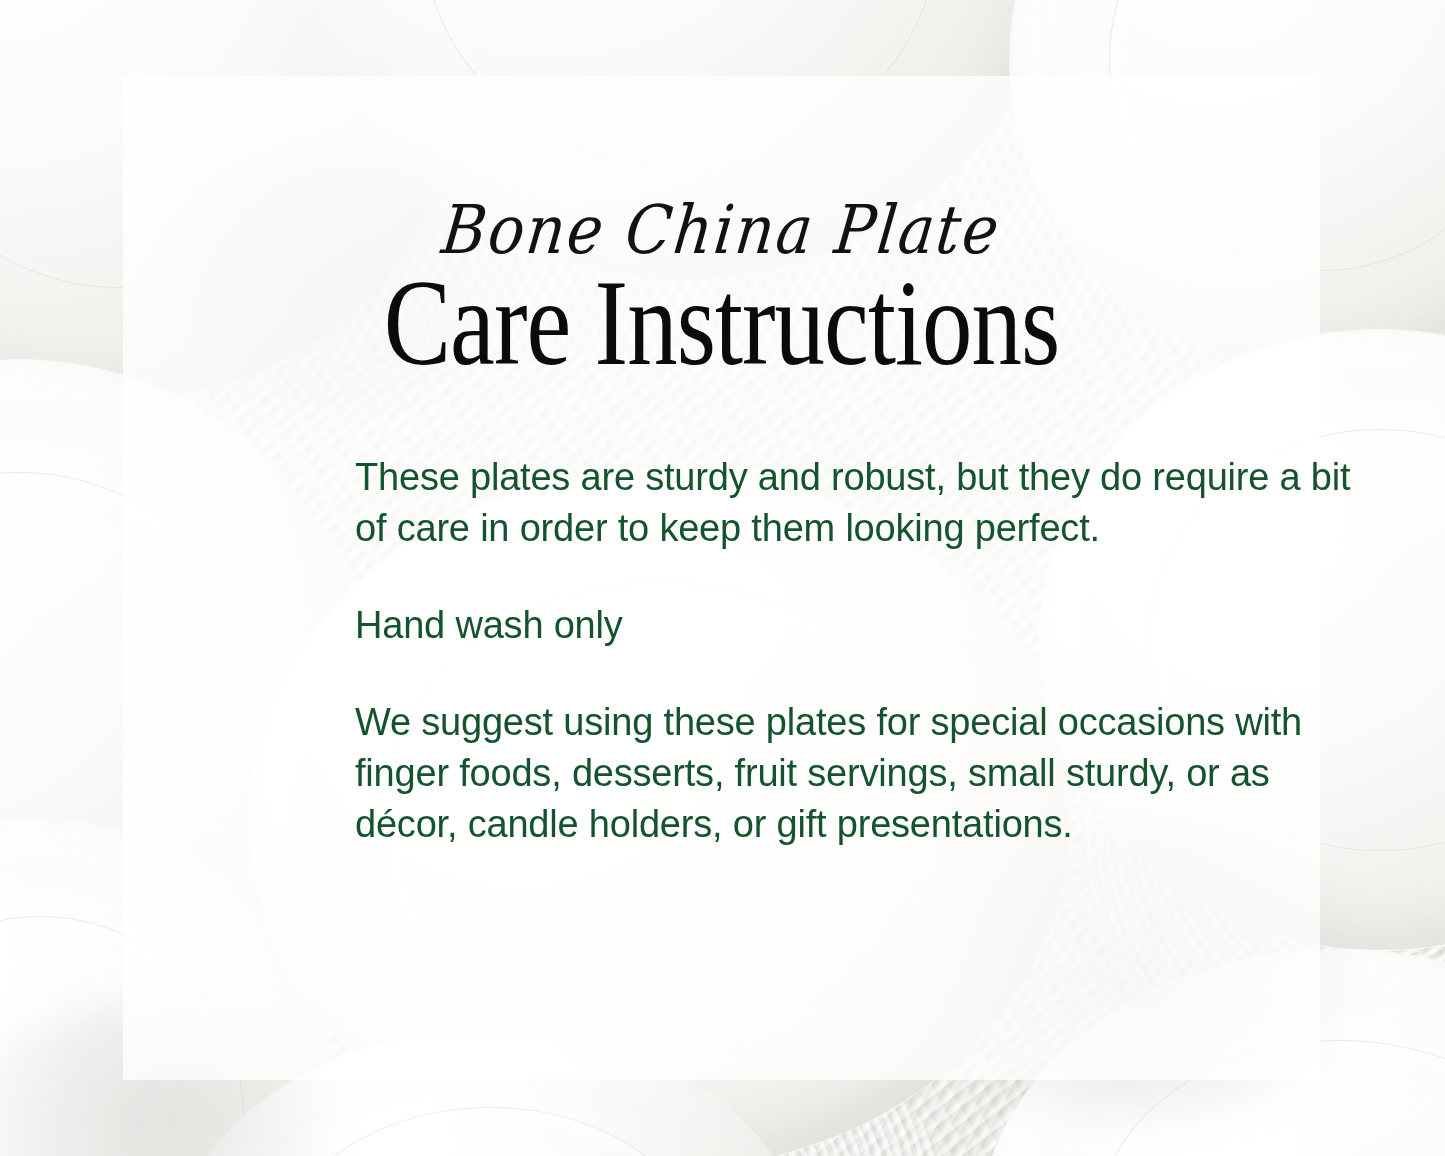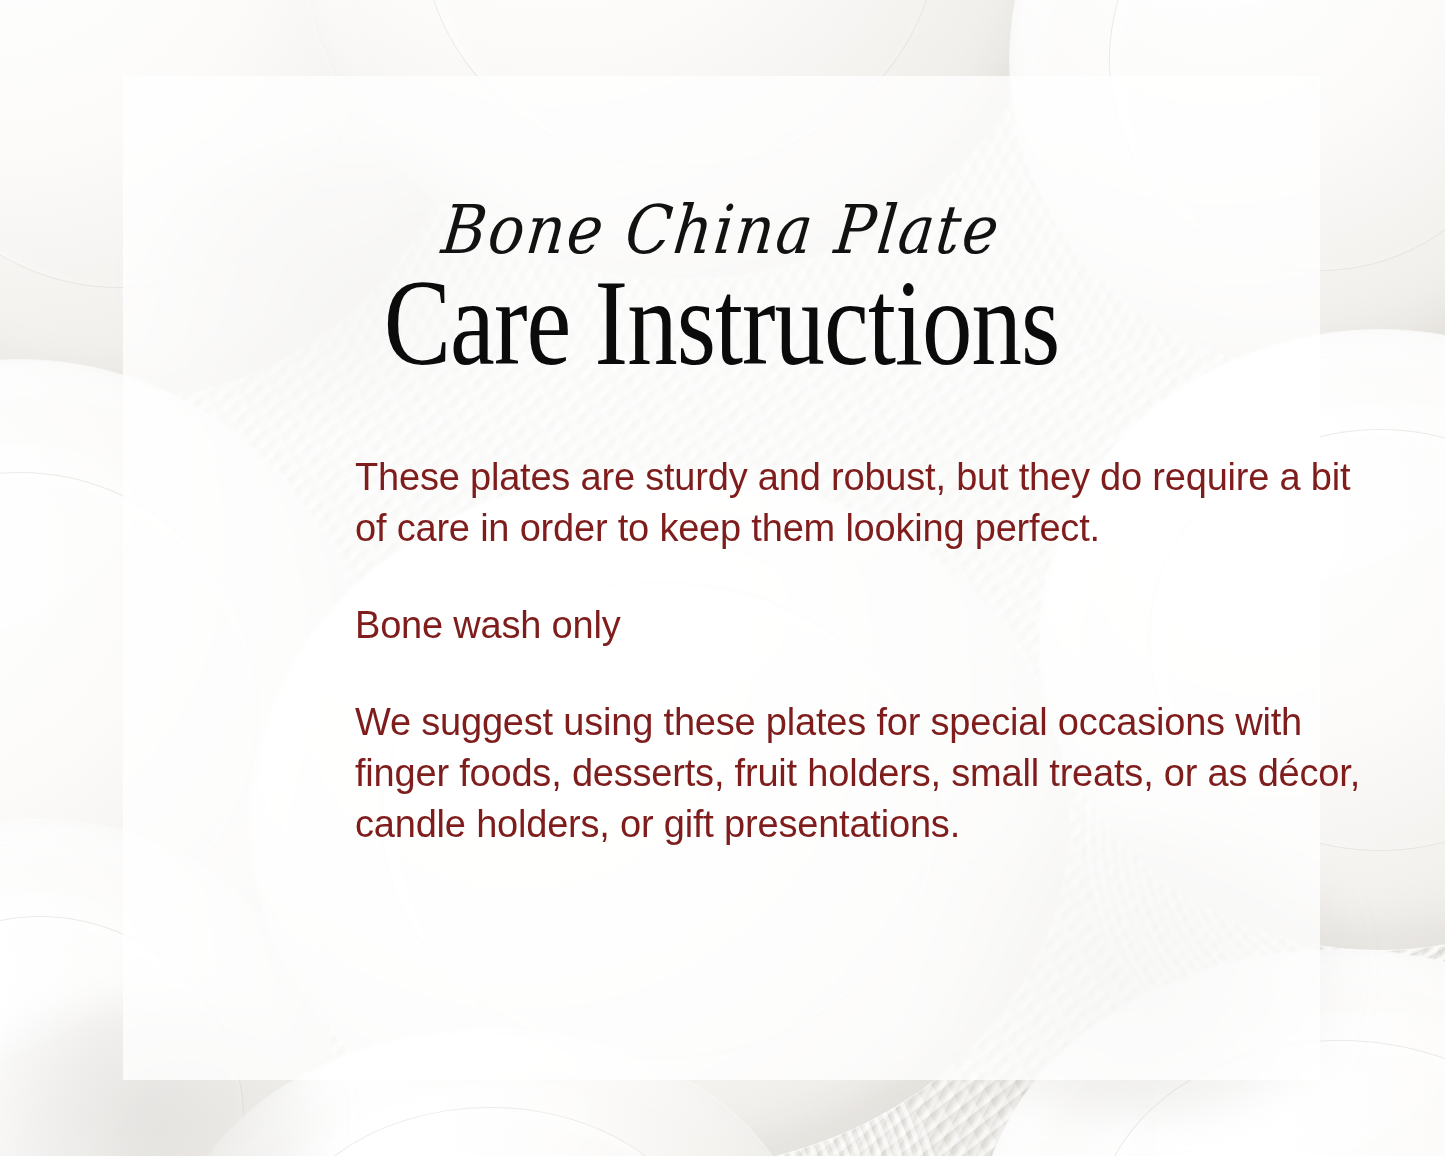--- a/index.html
+++ b/index.html
@@ -203,21 +203,21 @@
     position: absolute;
     left: 232px;
     top: 376px;
     width: 1010px;
   }
 
   .para {
     font-family: "Liberation Sans", sans-serif;
     font-size: 38px;
     line-height: 51px;
-    color: #7f1d1d;
+    color: #14532d;
     letter-spacing: -0.2px;
     margin: 0 0 46px 0;
   }
   .para:last-child { margin-bottom: 0; }
 </style>
 </head>
 <body>
 
 <div id="canvas">
 
@@ -265,18 +265,18 @@
   </div>
 
   <div class="panel">
 
     <div class="script-title">Bone China Plate</div>
 
     <div class="main-title">Care Instructions</div>
 
     <div class="body-block">
       <p class="para">These plates are sturdy and robust, but they do require a bit of care in order to keep them looking perfect.</p>
-      <p class="para">Bone wash only</p>
-      <p class="para">We suggest using these plates for special occasions with finger foods, desserts, fruit holders, small treats, or as décor, candle holders, or gift presentations.</p>
+      <p class="para">Hand wash only</p>
+      <p class="para">We suggest using these plates for special occasions with finger foods, desserts, fruit servings, small sturdy, or as décor, candle holders, or gift presentations.</p>
     </div>
 
   </div>
 </div>
 
 </body></html>

